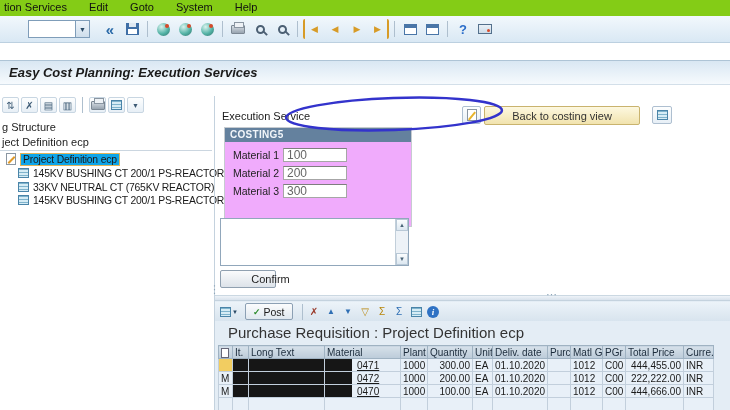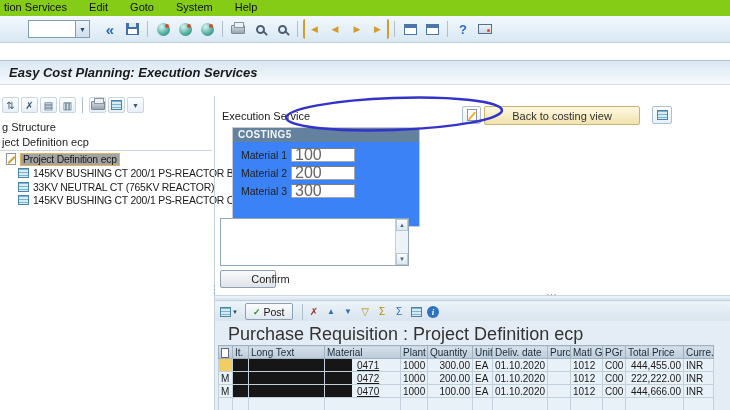--- a/index.html
+++ b/index.html
@@ -39,21 +39,21 @@
   
   .titlebar { position:absolute; left:0; top:60px; width:730px; height:25px; background:linear-gradient(#d9e7f3,#f6fafd); border-top:1px solid #aec4d6; border-bottom:1px solid #d3dfe9; display:flex; align-items:center; }
   .title-text { font-size:13px; font-weight:bold; font-style:italic; color:#1a1a1a; padding-left:9px; }
 
   
   .tree-toolbar { position:absolute; left:2px; top:97px; display:flex; align-items:center; gap:2px; }
   .sti { width:17px; height:16px; display:flex; align-items:center; justify-content:center; font-size:10px; color:#3c5a74; border:1px solid #c8d6e2; background:linear-gradient(#fdfefe,#e7eff6); border-radius:2px; }
   .struct-label { position:absolute; left:2px; top:121px; font-size:11px; color:#222; }
   .tree-header { position:absolute; left:0; top:135px; width:212px; font-size:11px; color:#222; border-bottom:1px solid #cbd6e0; padding:1px 2px 2px; }
   .tree-row { position:absolute; height:14px; display:flex; align-items:center; font-size:10.4px; white-space:nowrap; letter-spacing:-0.2px; cursor:default; }
-  .hl { background:#a3a3a3; border:1px solid #e0b45a; padding:0 2px; }
+  .hl { background:#0ea5e9; border:1px solid #e0b45a; padding:0 2px; }
   .doc-icon { display:inline-block; width:10px; height:12px; background:#fff; border:1px solid #8a96a2; position:relative; margin-right:4px; flex:none; }
   .doc-icon::after { content:""; position:absolute; width:9px; height:2px; background:#e09a2a; transform:rotate(-45deg); left:0; top:5px; }
   .tbl-icon { display:inline-block; width:11px; height:10px; border:1px solid #4a84a8; background:#d6ecf5; background-image:linear-gradient(#7fb3cc 1px, transparent 1px); background-size:100% 3px; margin-right:4px; flex:none; }
 
   
   .vsplit { position:absolute; left:214px; top:96px; width:1px; height:314px; background:#c4d2de; }
   .vhandle { position:absolute; left:209px; top:283px; font-size:11px; color:#8fa6b8; }
   .hsplit { position:absolute; left:215px; top:295px; width:515px; height:6px; background:linear-gradient(#eef3f8,#d8e2ec); border-top:1px solid #cbd8e2; border-bottom:1px solid #c4d2de; }
   .hhandle { position:absolute; left:546px; top:288px; font-size:11px; color:#8fa6b8; letter-spacing:2px; }
 
@@ -61,24 +61,24 @@
   .svc-label { position:absolute; left:222px; top:110px; font-size:11px; }
   .svc-combo { position:absolute; left:296px; top:106px; width:158px; height:18px; border:1px solid #7f9db9; background:#fff; display:flex; }
   .svc-value { flex:1; font-size:10.5px; padding:2px 3px; white-space:nowrap; overflow:hidden; }
   .svc-arrow { width:15px; background:linear-gradient(#eef4fa,#cfdeeb); border-left:1px solid #7f9db9; font-size:7px; display:flex; align-items:center; justify-content:center; color:#2a4a66; }
   .edit-btn { position:absolute; left:462px; top:106px; width:19px; height:18px; border:1px solid #aebfd0; border-radius:2px; background:linear-gradient(#fdfefe,#e7eff6); display:flex; align-items:center; justify-content:center; }
   .edit-ic { width:10px; height:12px; background:#fff; border:1px solid #8a96a2; position:relative; }
   .edit-ic::after { content:""; position:absolute; width:10px; height:2px; background:#e8b32a; transform:rotate(-50deg); left:-1px; top:5px; }
   .back-btn { position:absolute; left:484px; top:106px; width:156px; height:19px; background:linear-gradient(#fdf8e0,#f1e3ae); border:1px solid #c9b36e; border-radius:2px; font-size:11px; color:#333; display:flex; align-items:center; justify-content:center; cursor:default; }
   .settings-btn { position:absolute; left:652px; top:106px; width:20px; height:18px; border:1px solid #aebfd0; border-radius:2px; background:linear-gradient(#fdfefe,#e7eff6); display:flex; align-items:center; justify-content:center; }
 
-  .costing { position:absolute; left:232px; top:127px; width:188px; height:100px; background:#3b82f6; border:1px solid #c6cbd0; }
+  .costing { position:absolute; left:224px; top:127px; width:188px; height:100px; background:#f0abfc; border:1px solid #c6cbd0; }
   .costing-header { height:14px; background:#64819e; color:#f2f6fa; font-size:10px; line-height:14px; padding:0 5px; font-weight:bold; letter-spacing:0.3px; }
   .cf-label { position:absolute; left:8px; font-size:10.5px; color:#222; }
-  .cf-input { position:absolute; left:58px; width:64px; height:14px; background:#fff; border:1px solid #a6a6a6; border-top-color:#7e7e7e; font-size:16px; color:#666; padding:0 3px; line-height:12px; }
+  .cf-input { position:absolute; left:58px; width:64px; height:14px; background:#fff; border:1px solid #a6a6a6; border-top-color:#7e7e7e; font-size:12px; color:#666; padding:0 3px; line-height:12px; }
 
   .note-label { position:absolute; left:222px; top:220px; font-size:10px;padding-left:9px; }
   .note-box { position:absolute; left:220px; top:218px; width:189px; height:48px; border:1px solid #91a7bb; background:#fff; }
   .note-ta { position:absolute; left:1px; top:1px; width:172px; height:44px; border:none; resize:none; outline:none; font:10.5px "Liberation Sans",sans-serif; }
   .note-sb { position:absolute; right:0; top:0; width:13px; height:46px; background:#edf2f7; border-left:1px solid #c2cfda; }
   .sb-btn { position:absolute; left:0; width:12px; height:12px; font-size:6px; color:#4a6478; display:flex; align-items:center; justify-content:center; background:linear-gradient(#fbfdfe,#dce7f0); border:1px solid #b8c8d6; }
   .sb-up { top:0; } .sb-dn { bottom:0; }
 
   .confirm-btn { position:absolute; left:220px; top:270px; width:56px; height:18px; background:linear-gradient(#fafbfc,#dde3e9); border:1px solid #90a0b0; border-radius:2px; font-size:11px; color:#222; display:flex; align-items:center; justify-content:center; cursor:default;padding-left:45px; }
 
@@ -87,21 +87,21 @@
   .grid-toolbar { position:absolute; left:215px; top:302px; width:515px; height:19px; display:flex; align-items:center; padding-left:5px; background:linear-gradient(#ecf3f9,#d8e4ee); }
   .gti { height:16px; min-width:15px; display:flex; align-items:center; justify-content:center; font-size:10px; margin-right:2px; color:#2a5a8a; }
   .gti .tbl-icon { margin-right:1px; }
   .tiny-arrow { font-size:6px; color:#2a4a66; }
   .post-btn { display:flex; align-items:center; gap:3px; height:17px; padding:0 7px; background:linear-gradient(#fbfcfd,#e0e8ef); border:1px solid #8ca0b4; border-radius:2px; font-size:10.5px; margin:0 5px; cursor:default; }
   .post-ic { color:#2a8a2a; font-size:9px; font-weight:bold; }
   .red-g { color:#9a3a2a; font-size:10px; }
   .blue-g { color:#2f6fb4; font-size:8px; }
   .gold-g { color:#b8860b; font-size:10px; }
   .info-ic { width:12px; height:12px; border-radius:50%; background:#2f72c4; color:#fff; font:italic bold 9px "Liberation Serif",serif; display:flex; align-items:center; justify-content:center; }
-  .grid-title { position:absolute; left:228px; top:324px; font-size:18px; color:#333; }
+  .grid-title { position:absolute; left:228px; top:324px; font-size:15px; color:#333; }
 
   
   .alv { position:absolute; left:218px; top:345px; border-collapse:collapse; table-layout:fixed; width:495px; font-size:10px; background:#e8f0f8; }
   .alv th { background:linear-gradient(#d6e1ea,#bccbd9); border:1px solid #9fb2c2; font-weight:normal; color:#1c2c3c; height:13px; padding:0 2px; text-align:left; overflow:hidden; white-space:nowrap;margin-top:40px; }
   .alv td { border:1px solid #c2cfdc; height:13px; padding:0 2px; overflow:hidden; white-space:nowrap; color:#1a1a1a; }
   .r { text-align:right; }
   .redact { background:#161616; }
   .ylw { background:#f2cd61; }
   .matcell { padding:0; position:relative;text-decoration:underline; }
   .mstrip { position:absolute; left:0; top:0; width:27px; height:100%; background:#161616; }

